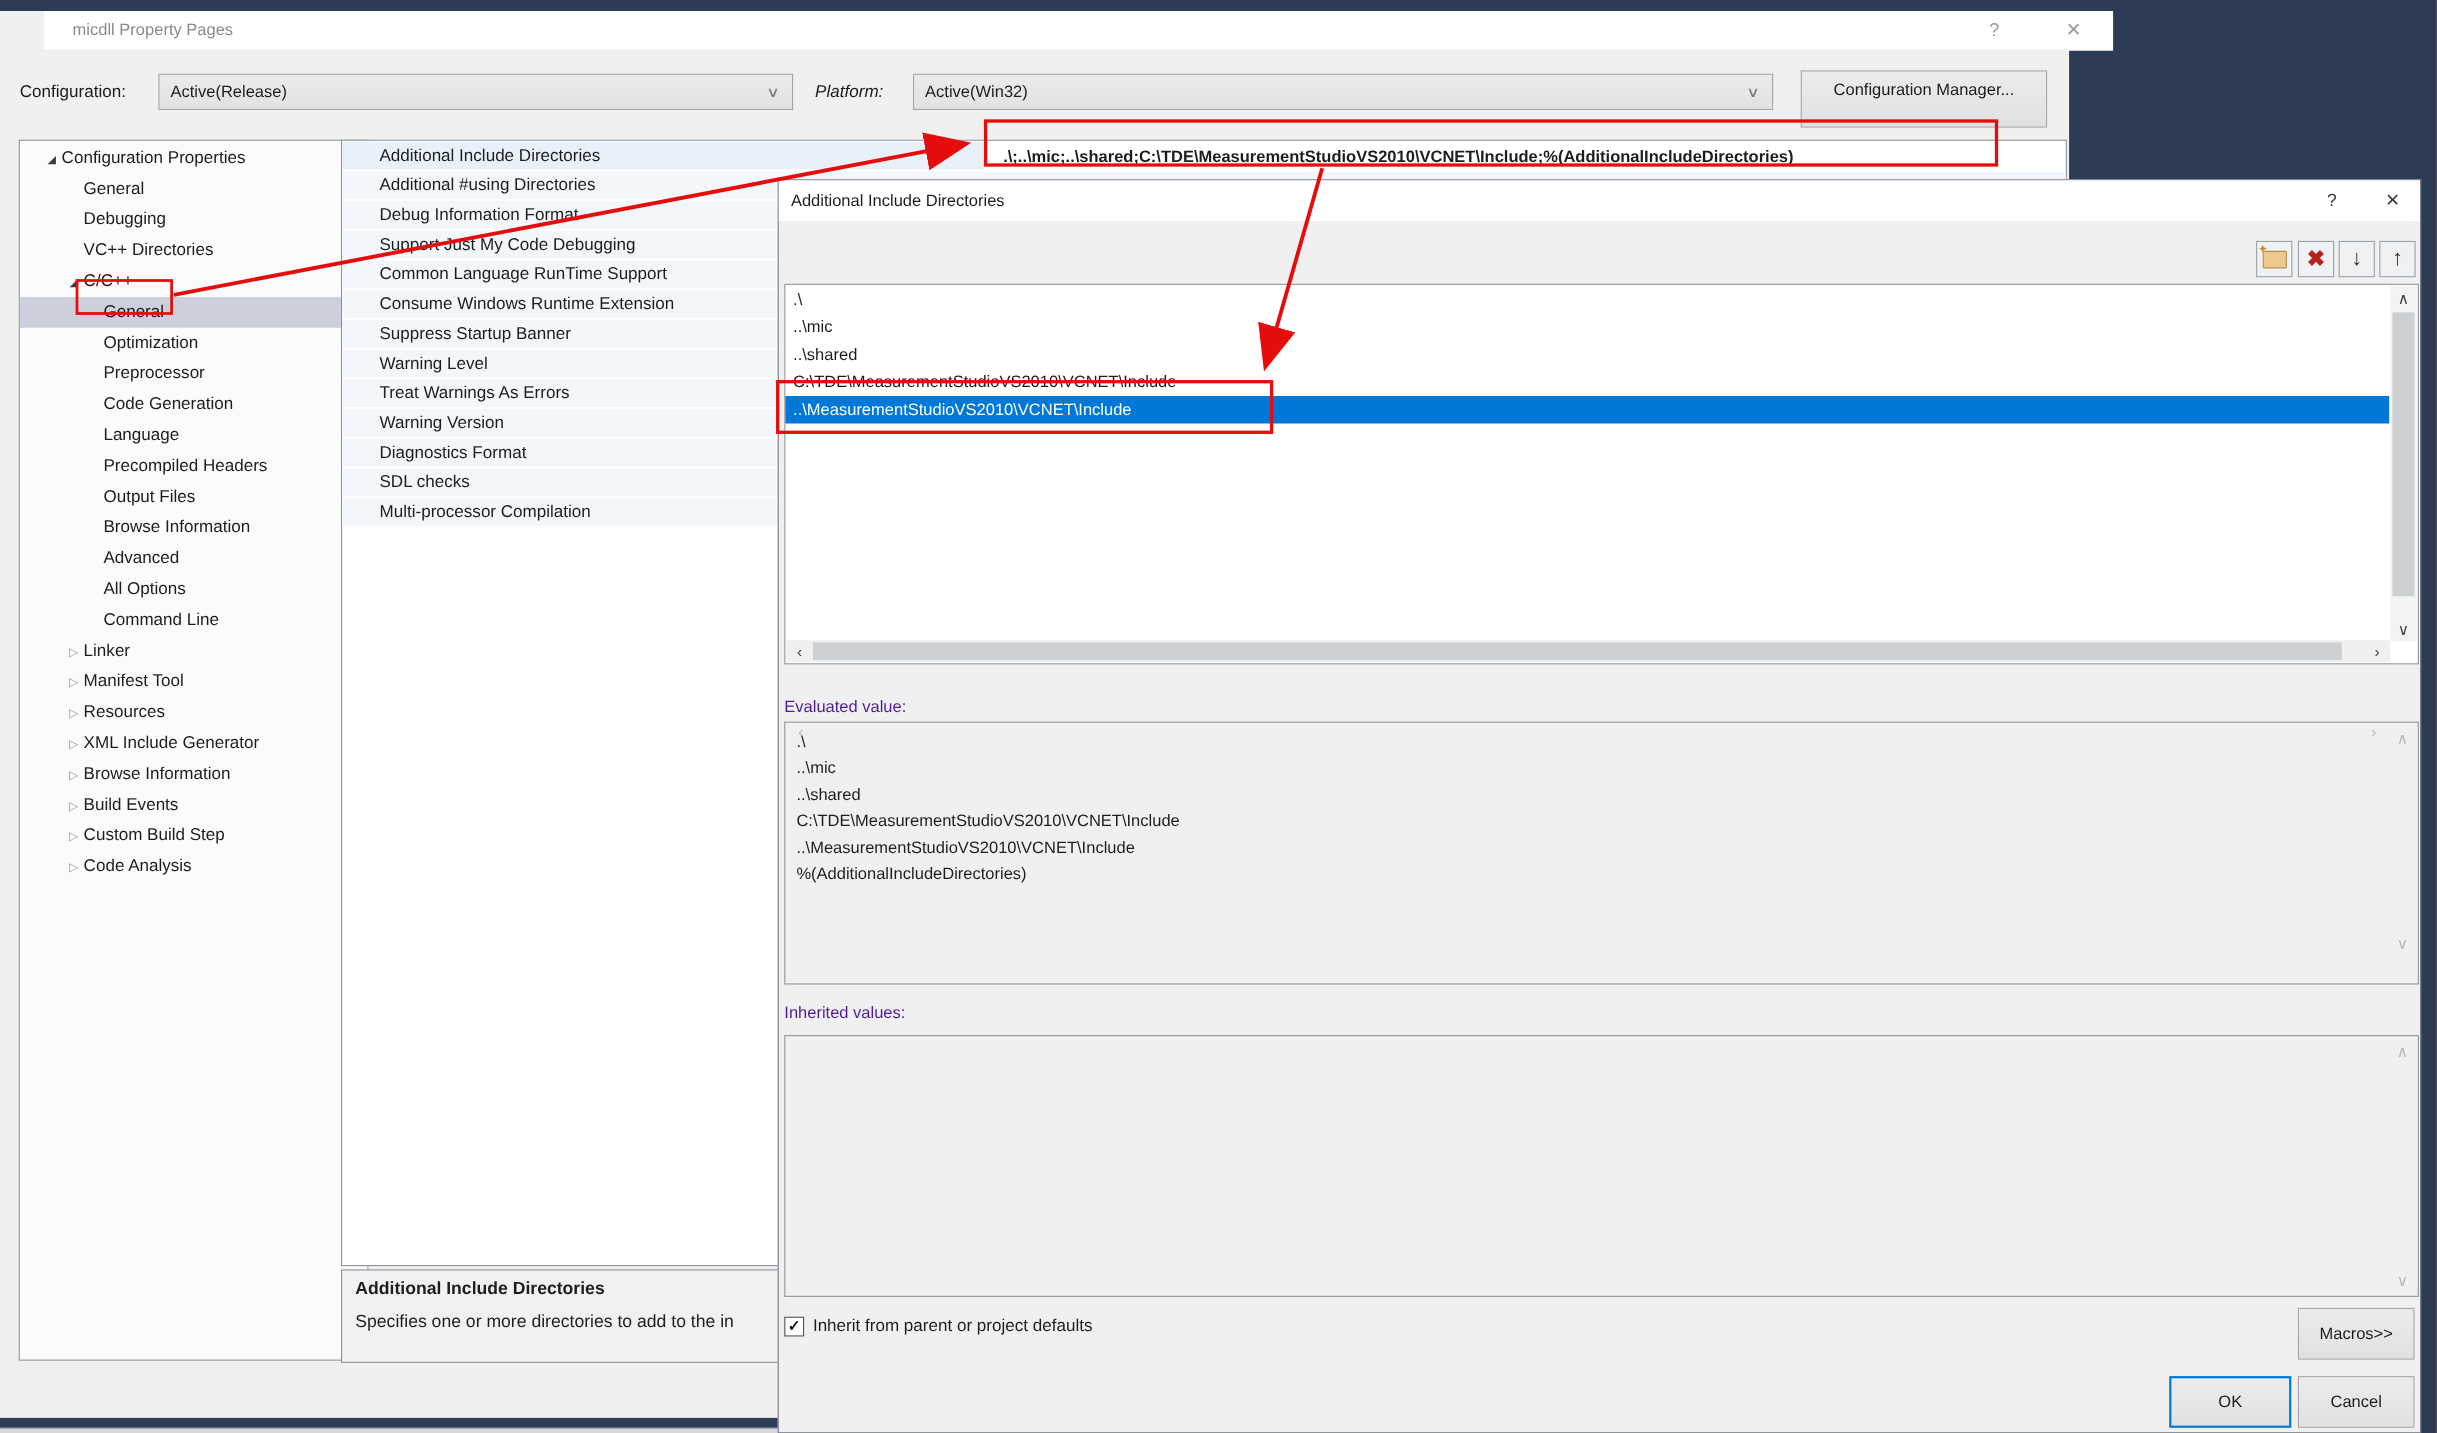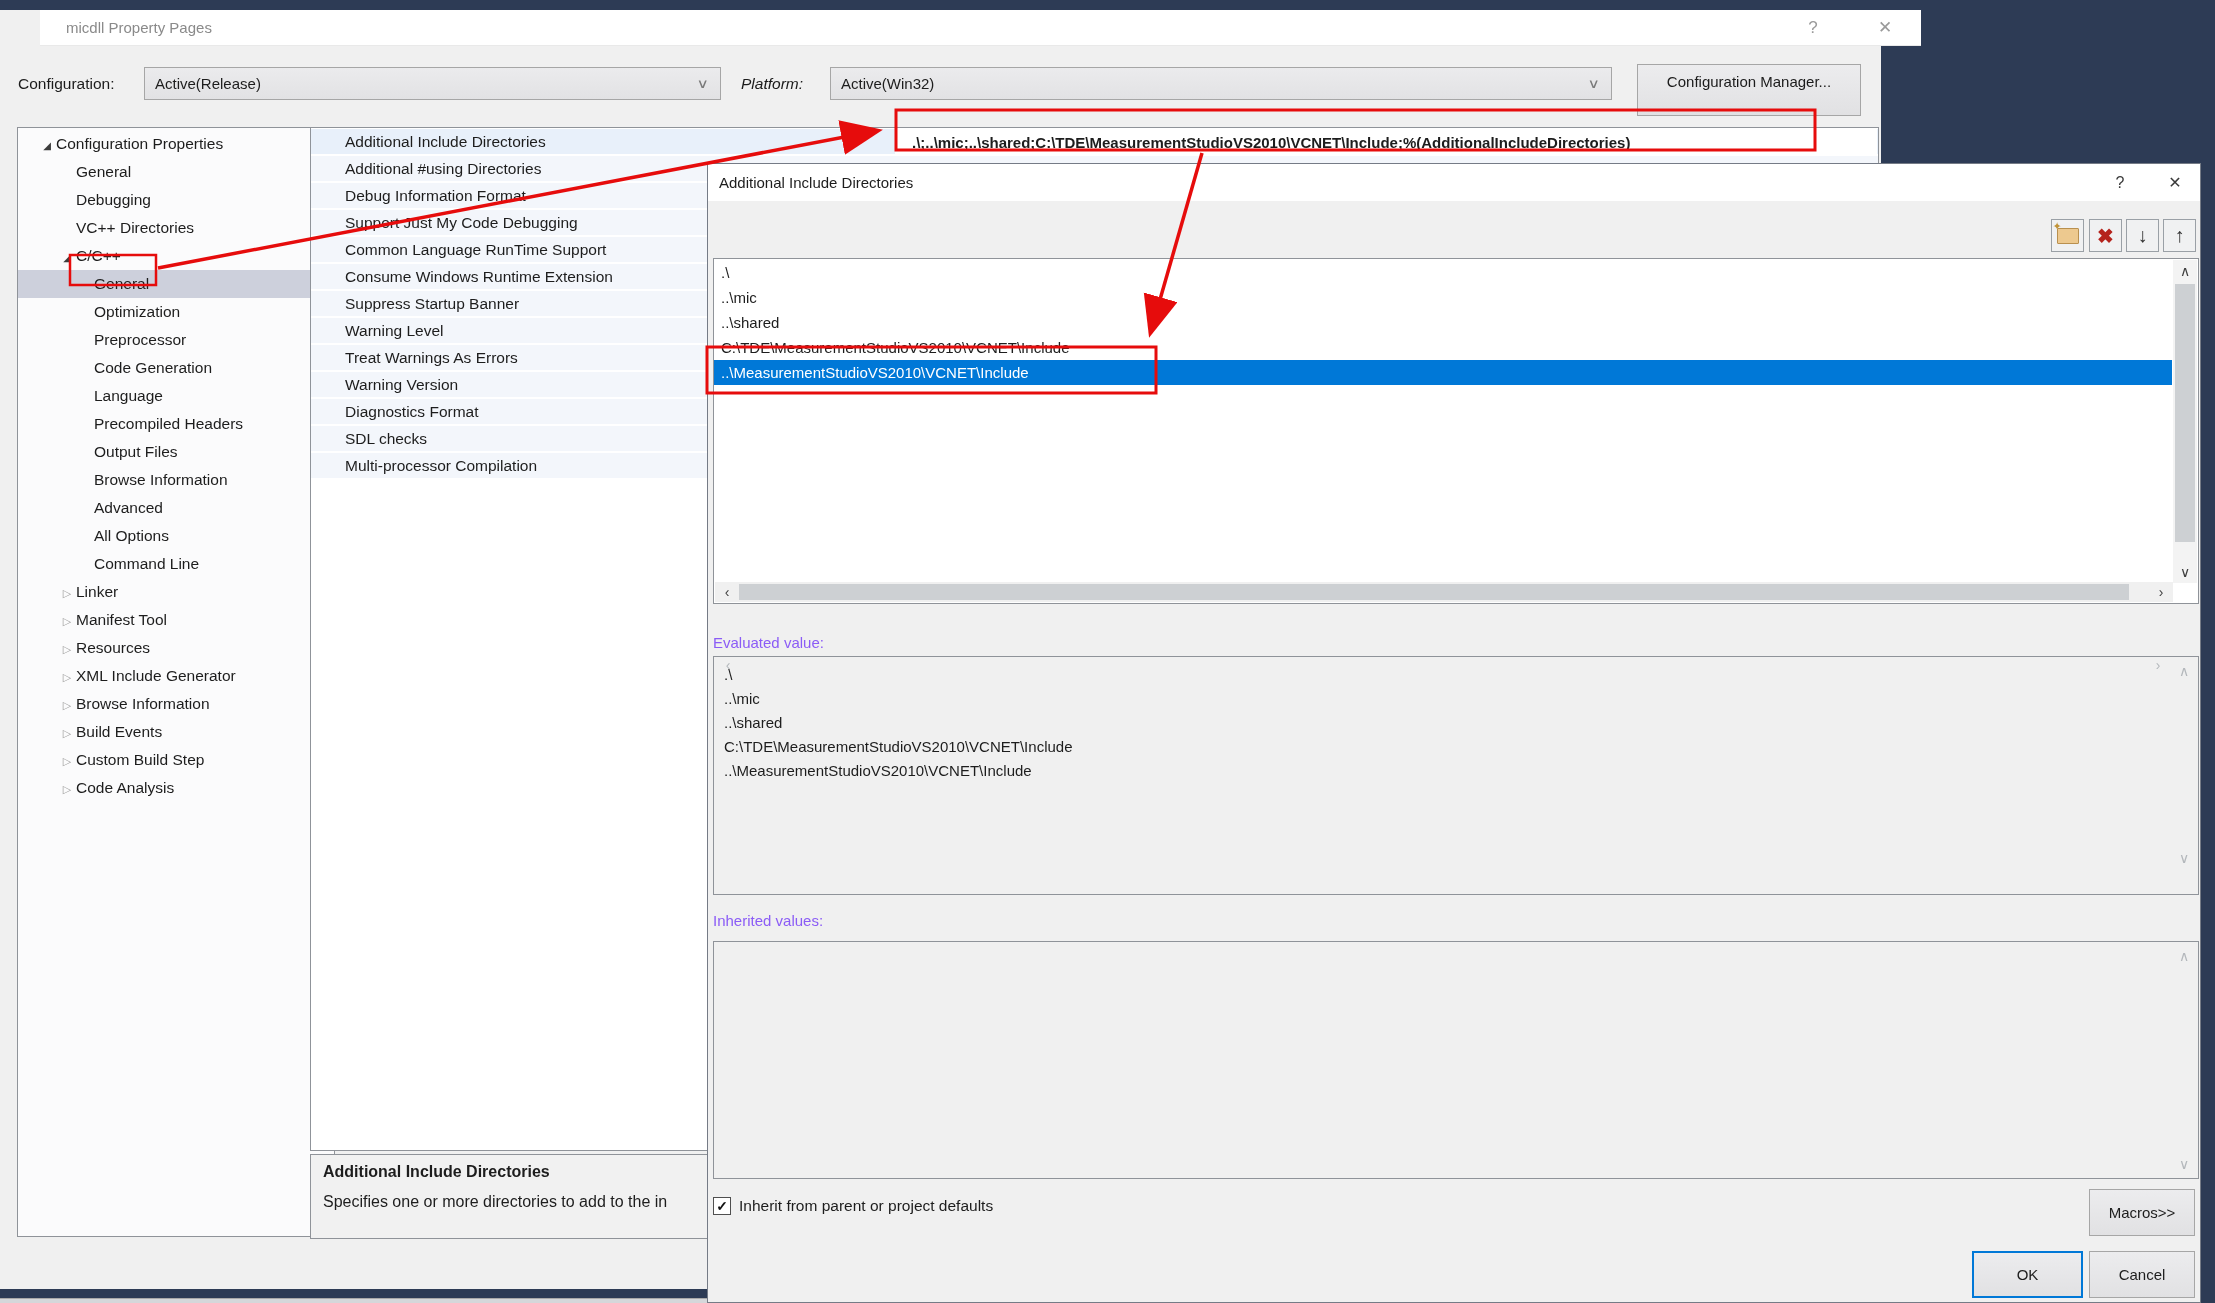--- a/index.html
+++ b/index.html
@@ -53,21 +53,21 @@
   #listbox{left:5px;top:94px;width:1486px;height:346px;background:#ffffff;border:1px solid #8f9399;box-sizing:border-box;}
   .litem{height:25px;line-height:25px;font-size:15px;padding-left:7px;white-space:nowrap;width:calc(100% - 26px);box-sizing:border-box;}
   .litem.sel{background:#0078d7;color:#ffffff;}
   .vscroll{position:absolute;right:1px;top:1px;width:24px;background:#f3f3f3;}
   .hscroll{position:absolute;left:1px;bottom:1px;height:20px;background:#f0f0f0;}
   .sa{position:absolute;font-size:14px;color:#3f3f3f;text-align:center;width:100%;}
   .sa.h{width:20px;height:100%;line-height:20px;}
   .sa.lite{color:#b4b8bc;}
   .thumb{position:absolute;background:#cdd0d3;}
   
-  .fieldlabel{font-size:15px;color:#8b5cf6;}
+  .fieldlabel{font-size:15px;color:#4c1d95;}
   .bigbox{left:5px;width:1486px;background:#f0f0f0;border:1px solid #8f9399;box-sizing:border-box;}
   .evline{height:24px;line-height:24px;font-size:15px;white-space:nowrap;}
   
   #chk{left:5px;top:1033px;width:18px;height:18px;background:#fff;border:1.5px solid #4f4f4f;box-sizing:border-box;
        text-align:center;line-height:15px;}
   #chk::before{content:"✓";font-size:14px;color:#111;font-weight:bold;}
   #chklabel{left:31px;top:1031px;font-size:15.5px;line-height:22px;}
   
   .dlg-push{position:absolute;background:linear-gradient(#ececee,#e1e1e3);border:1px solid #a6a6a6;
             font-size:15px;text-align:center;box-sizing:border-box;}
@@ -254,20 +254,21 @@
     </div>
 
     <div class="abs fieldlabel" style="left:5px;top:470px;">Evaluated value:</div>
     <div class="abs bigbox" style="top:492px;height:239px;">
       <div style="padding:6px 0 0 10px;">
         <div class="evline">.\</div>
         <div class="evline">..\mic</div>
         <div class="evline">..\shared</div>
         <div class="evline">C:\TDE\MeasurementStudioVS2010\VCNET\Include</div>
         <div class="evline">..\MeasurementStudioVS2010\VCNET\Include</div>
+        <div class="evline">%(AdditionalIncludeDirectories)</div>
       </div>
       <span class="sa lite" style="right:4px;top:6px;width:20px;">∧</span>
       <span class="sa lite" style="right:4px;bottom:28px;width:20px;">∨</span>
       <span class="sa lite h" style="left:4px;bottom:2px;position:absolute;">‹</span>
       <span class="sa lite h" style="right:30px;bottom:2px;position:absolute;">›</span>
     </div>
 
     <div class="abs fieldlabel" style="left:5px;top:748px;">Inherited values:</div>
     <div class="abs bigbox" style="top:777px;height:238px;">
       <span class="sa lite" style="right:4px;top:6px;width:20px;">∧</span>

